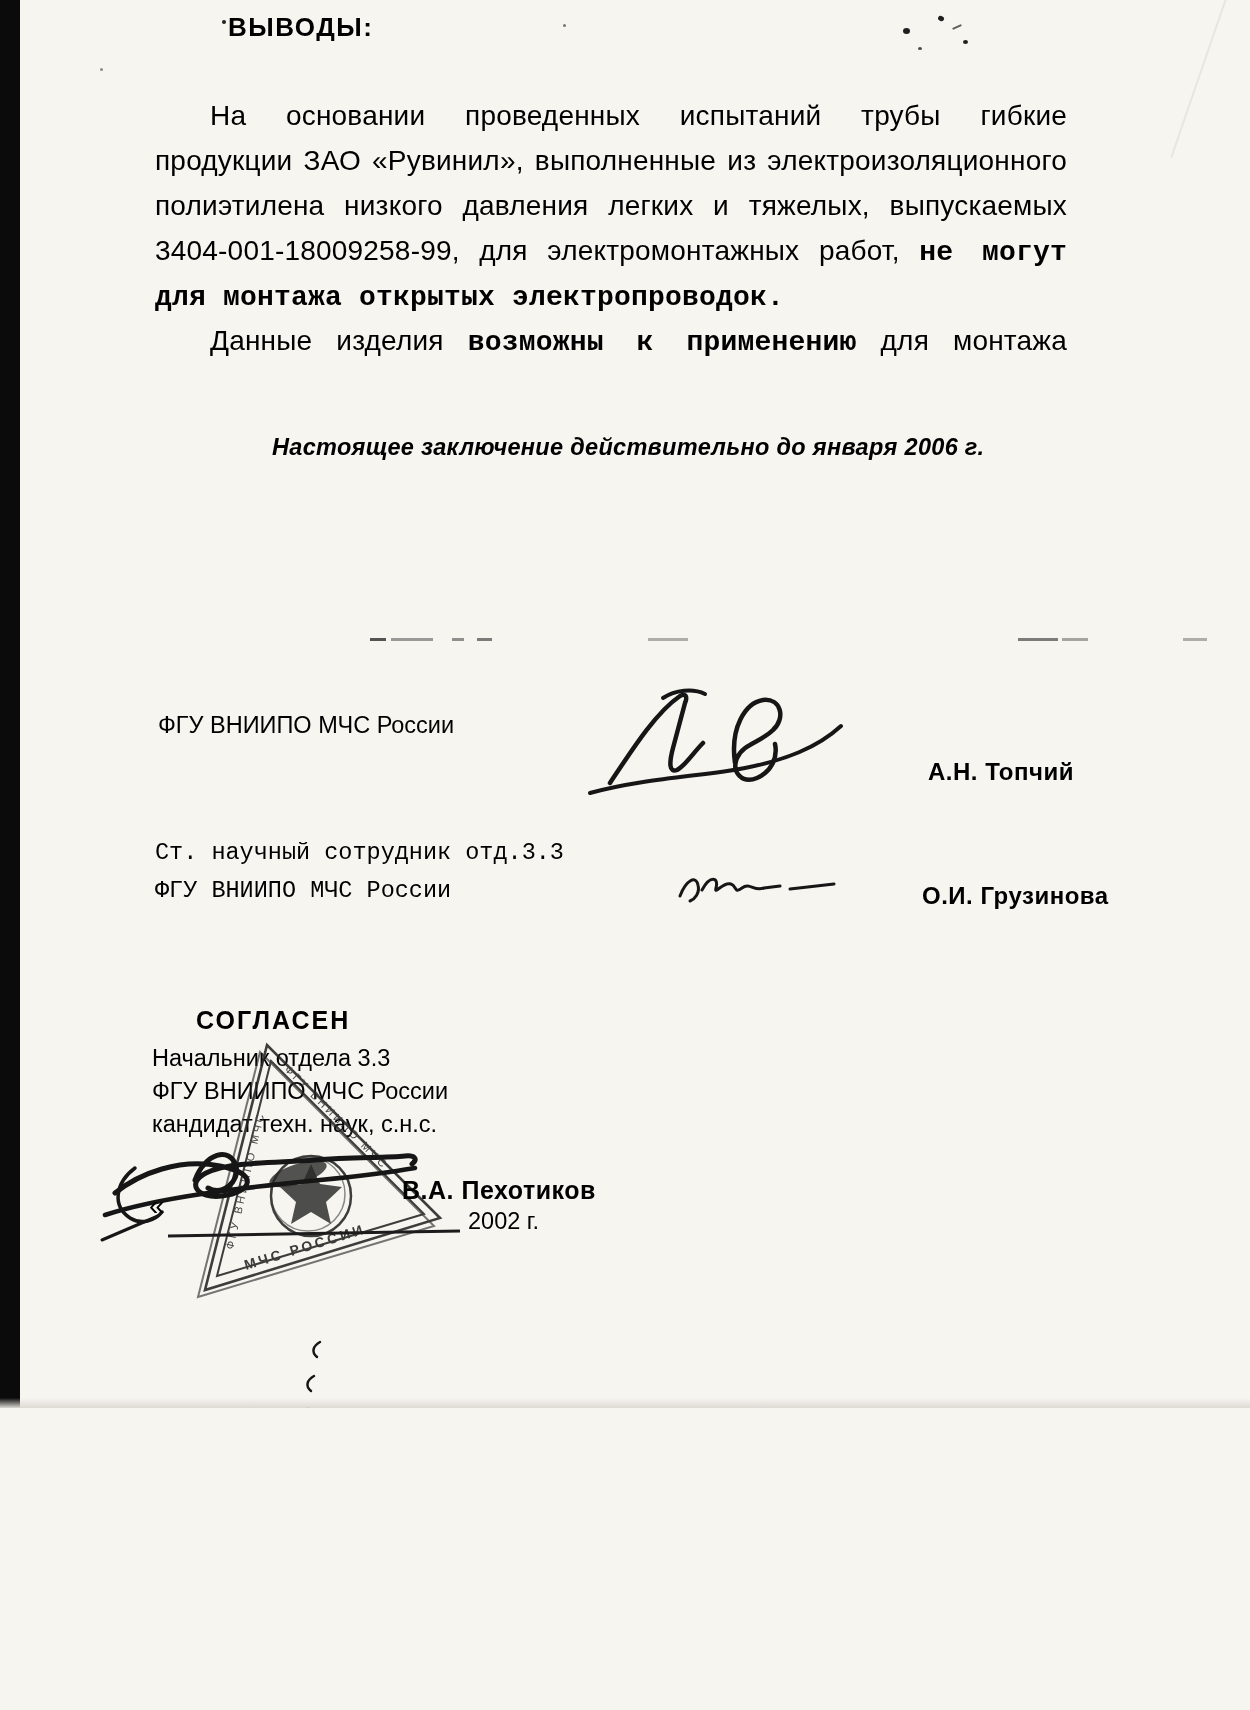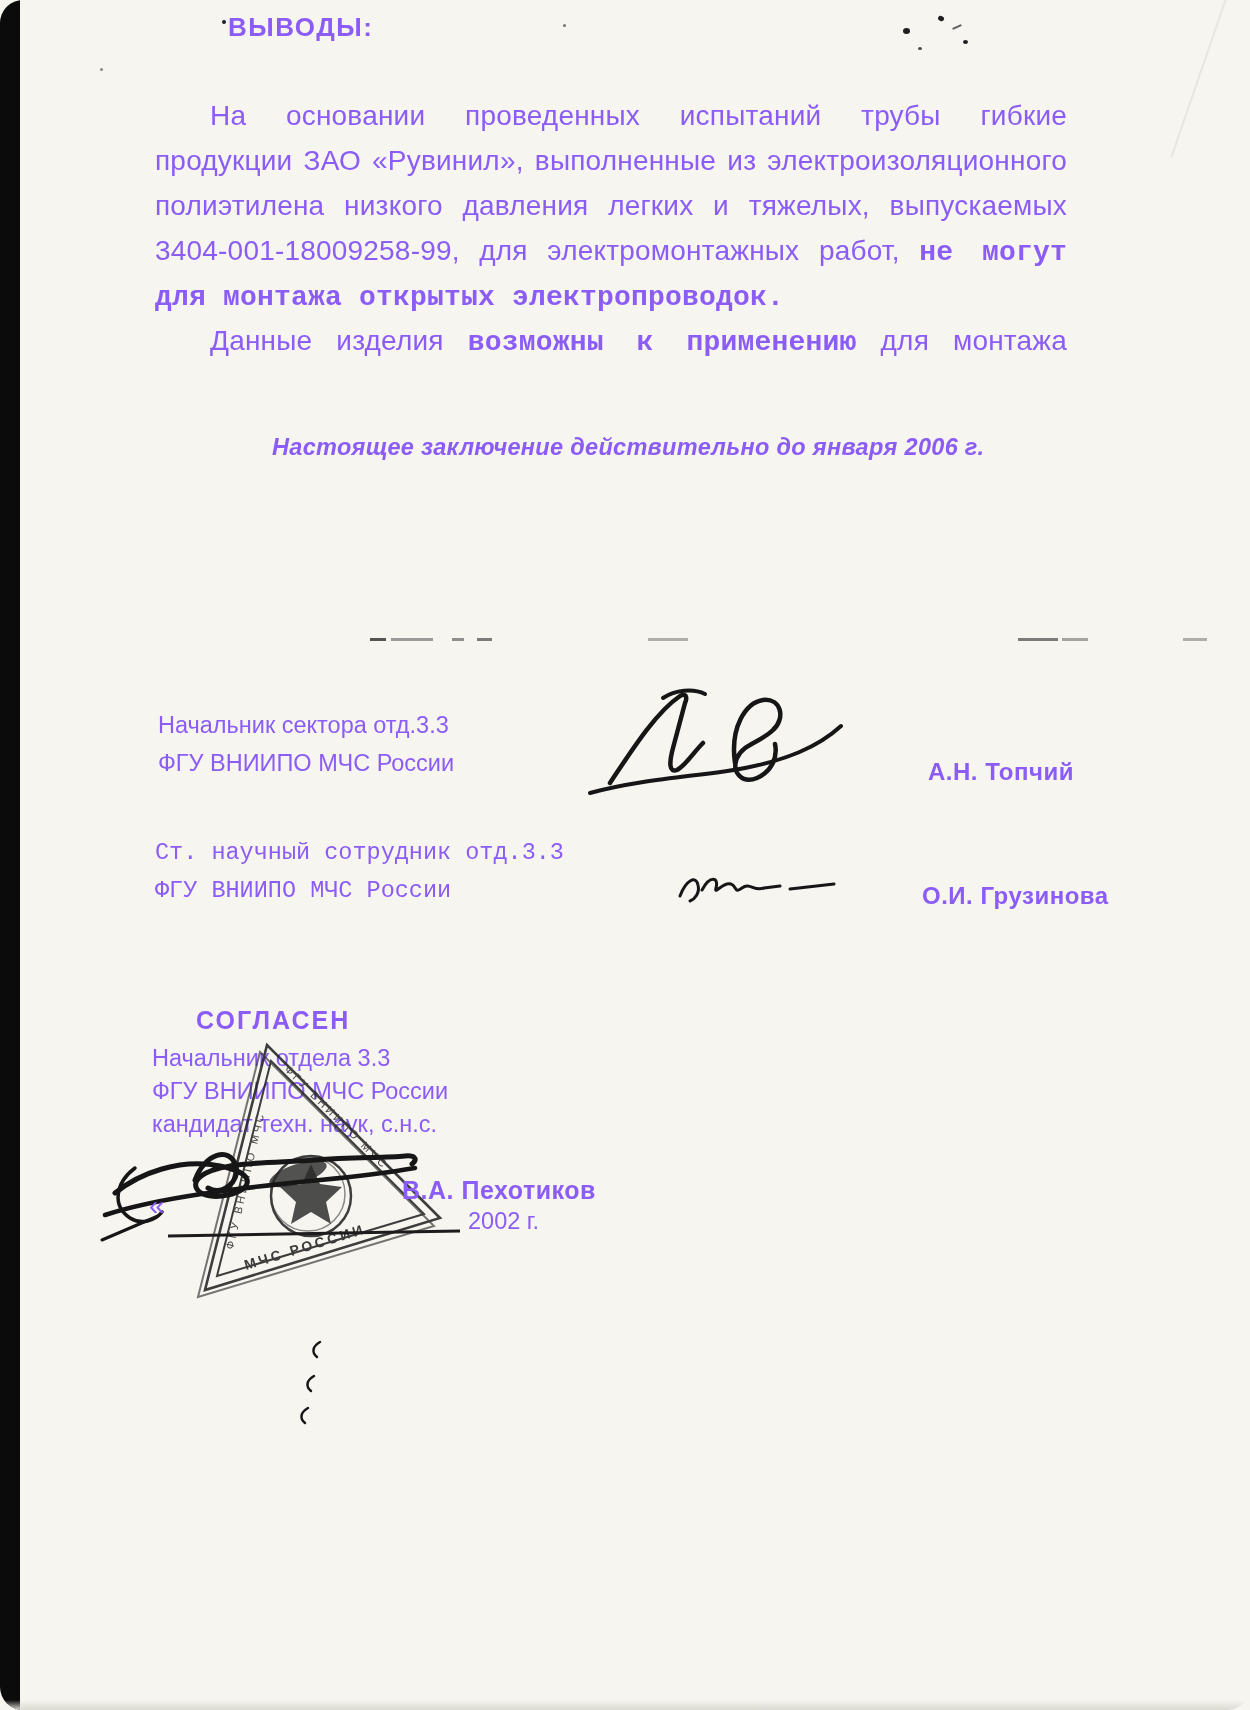--- a/index.html
+++ b/index.html
@@ -1,19 +1,19 @@
 <!DOCTYPE html>
 <html><head>
 <meta charset="utf-8">
 <style>
   html,body{margin:0;padding:0;background:#f6f5f0;}
   .page{
-    position:relative;width:1250px;height:1710px;overflow:hidden;
+    position:relative;width:1250px;height:1408px;overflow:hidden;
     background:#f6f5f0;
-    font-family:"Liberation Sans", sans-serif;color:#8b5cf6;border-radius:23px;
+    font-family:"Liberation Sans", sans-serif;color:#000000;
   }
   .scan-band{position:absolute;left:0;top:0;width:20px;height:1710px;background:#0b0b0b;}
   .bottom-shade{position:absolute;left:0;bottom:0;width:100%;height:10px;
     background:linear-gradient(#f6f5f000,#dcdad3);}
   .crease{position:absolute;left:1198px;top:-8px;width:2px;height:170px;background:#e8e6e0;transform:rotate(19deg);}
   .doc-heading{position:absolute;left:228px;top:12px;font-size:26px;font-weight:700;letter-spacing:1.5px;}
   .para{position:absolute;left:155px;width:912px;font-size:28px;letter-spacing:.2px;}
   #para1{top:93px;}
   #para2{top:318px;}
   .body-line{height:45px;line-height:45px;text-align:justify;overflow:hidden;white-space:normal;}
@@ -73,21 +73,20 @@
       <div class="body-line fill"><span>3404-001-18009258-99, для электромонтажных работ, </span><span class="b">не могут применяться</span></div>
       <div class="body-line"><span class="b">для монтажа открытых электропроводок.</span></div>
     </div>
   <div class="para" id="para2">
       <div class="body-line fill" style="text-indent: 55px;"><span>Данные изделия </span><span class="b">возможны к применению</span><span> для монтажа электропроводок</span></div>
     </div>
 
   <div class="validity">Настоящее заключение действительно до января 2006 г.</div>
 
   <div class="sig-role" id="sig-role-1">
-    <div>Начальник сектора отд.3.3</div>
     <div>ФГУ ВНИИПО МЧС России</div>
   </div>
   <svg style="left:585px;top:668px;" width="280" height="145" viewBox="0 0 280 145">
     <path class="ink" stroke-width="4.5" d="M25,115 C45,85 70,45 95,28 C100,25 103,28 100,35 L88,80 C84,95 84,105 92,102 C100,98 108,85 118,75"></path>
     <path class="ink" stroke-width="4" d="M78,30 C90,22 108,20 120,26"></path>
     <path class="ink" stroke-width="4.5" d="M150,95 C145,60 160,35 178,32 C196,30 201,50 188,62 C176,74 158,76 152,90 C146,105 158,116 172,110 C186,104 193,90 190,76"></path>
     <path class="ink" stroke-width="4" d="M5,125 C60,110 120,108 160,100 C200,92 232,80 256,58"></path>
   </svg>
   <div class="sig-name" id="sig-name-1">А.Н. Топчий</div>
 

